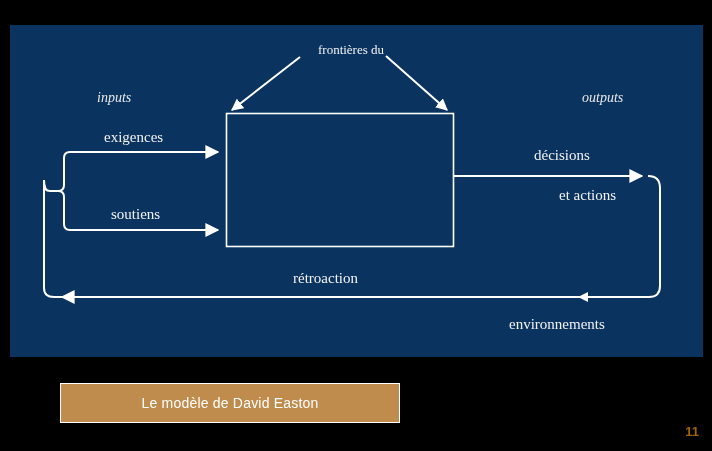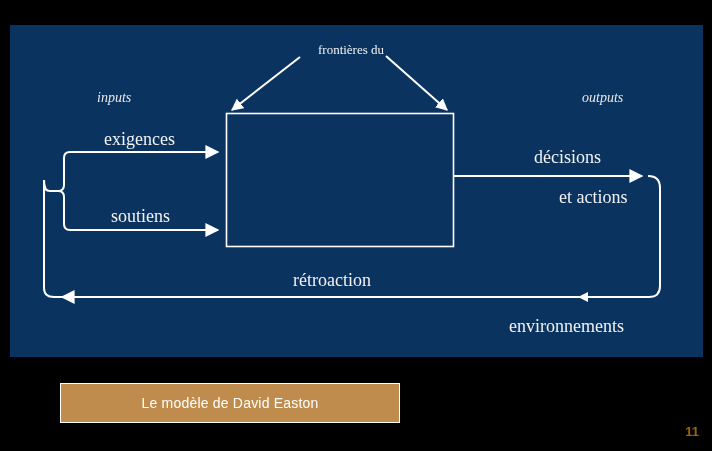--- a/index.html
+++ b/index.html
@@ -41,21 +41,21 @@
     font-family: "Liberation Serif", "DejaVu Serif", serif;
     white-space: nowrap;
     line-height: 1.15;
   }
   .lbl-italic {
     font-style: italic;
     font-size: 14px;
     color: #e8e8e8;
   }
   .lbl-plain {
-    font-size: 18px;
+    font-size: 15px;
   }
   .lbl-two-line {
     font-size: 13px;
     text-align: center;
   }
 
   
   #label-inputs      { left: 61px;  top: 90px; margin-left: 36px; }
   #label-outputs     { left: 582px; top: 90px; }
   #label-exigences   { left: 104px; top: 129px; }

